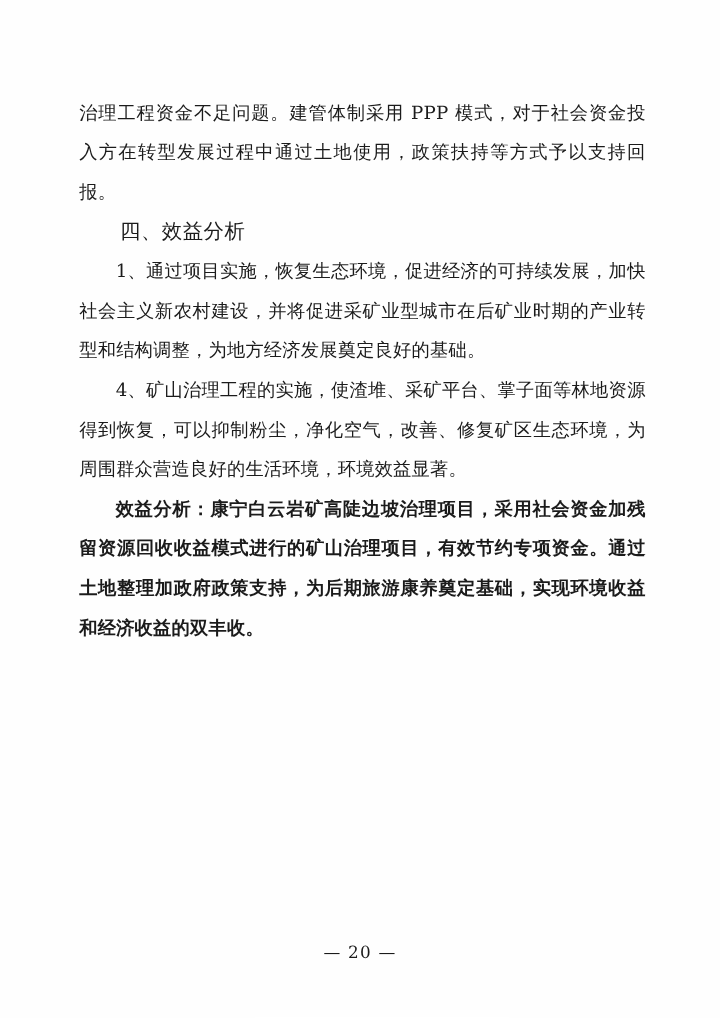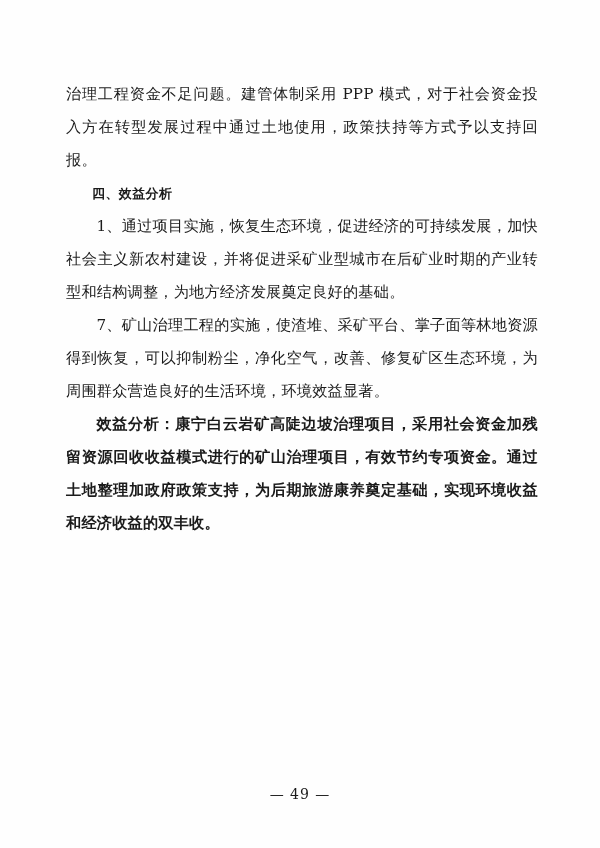--- a/index.html
+++ b/index.html
@@ -31,23 +31,23 @@
   }
   .para {
     margin: 0;
     text-indent: 2em;
   }
   .para.no-indent {
     text-indent: 0;
   }
   .section-heading {
     margin: 0;
-    font-size: 13px;
+    font-size: 17px;
     line-height: 33px;
-    font-weight: bold;
+    font-weight: normal;
     text-indent: 2em;
     letter-spacing: 0.4px;
   }
   .case-label {
     font-weight: bold;
   }
   .case-para {
     font-weight: bold;
   }
   .footer {
@@ -68,22 +68,22 @@
 
   <div class="body-text">
 
     <p class="para no-indent">治理工程资金不足问题。建管体制采用 PPP 模式，对于社会资金投入方在转型发展过程中通过土地使用，政策扶持等方式予以支持回报。</p>
 
     <p class="section-heading">四、效益分析</p>
 
 
     <p class="para">1、通过项目实施，恢复生态环境，促进经济的可持续发展，加快社会主义新农村建设，并将促进采矿业型城市在后矿业时期的产业转型和结构调整，为地方经济发展奠定良好的基础。</p>
 
-    <p class="para">7、矿山治理工程的实施，使渣堆、采矿平台、掌子面等林地资源得到恢复，可以抑制粉尘，净化空气，改善、修复矿区生态环境，为周围群众营造良好的生活环境，环境效益显著。</p>
+    <p class="para">4、矿山治理工程的实施，使渣堆、采矿平台、掌子面等林地资源得到恢复，可以抑制粉尘，净化空气，改善、修复矿区生态环境，为周围群众营造良好的生活环境，环境效益显著。</p>
 
 
     <p class="para case-para"><span class="case-label">效益分析：</span><span>康宁白云岩矿高陡边坡治理项目，采用社会资金加残留资源回收收益模式进行的矿山治理项目，有效节约专项资金。通过土地整理加政府政策支持，为后期旅游康养奠定基础，实现环境收益和经济收益的双丰收。</span></p>
 
   </div>
 
-  <div class="footer">— 49 —</div>
+  <div class="footer">— 20 —</div>
 
 </div>
 
 </body></html>

